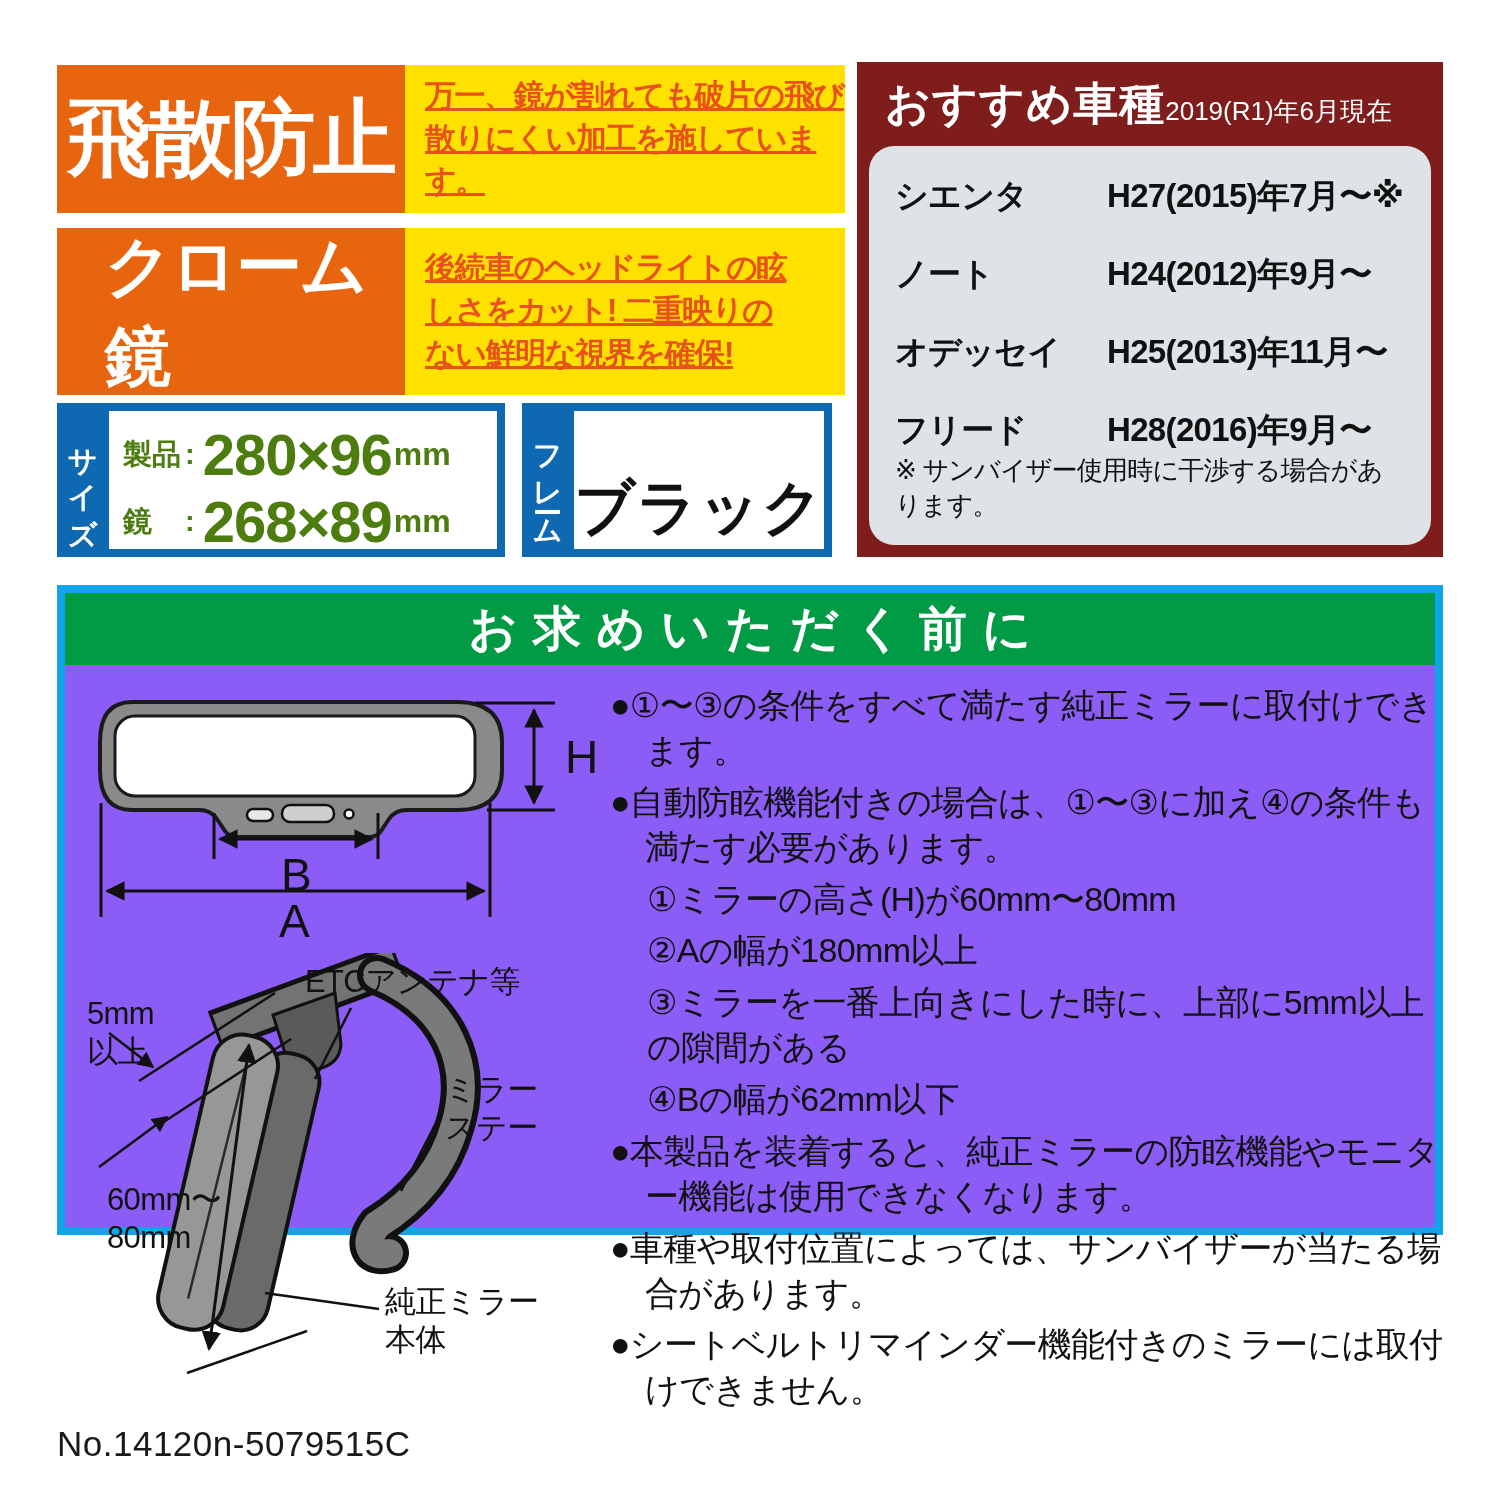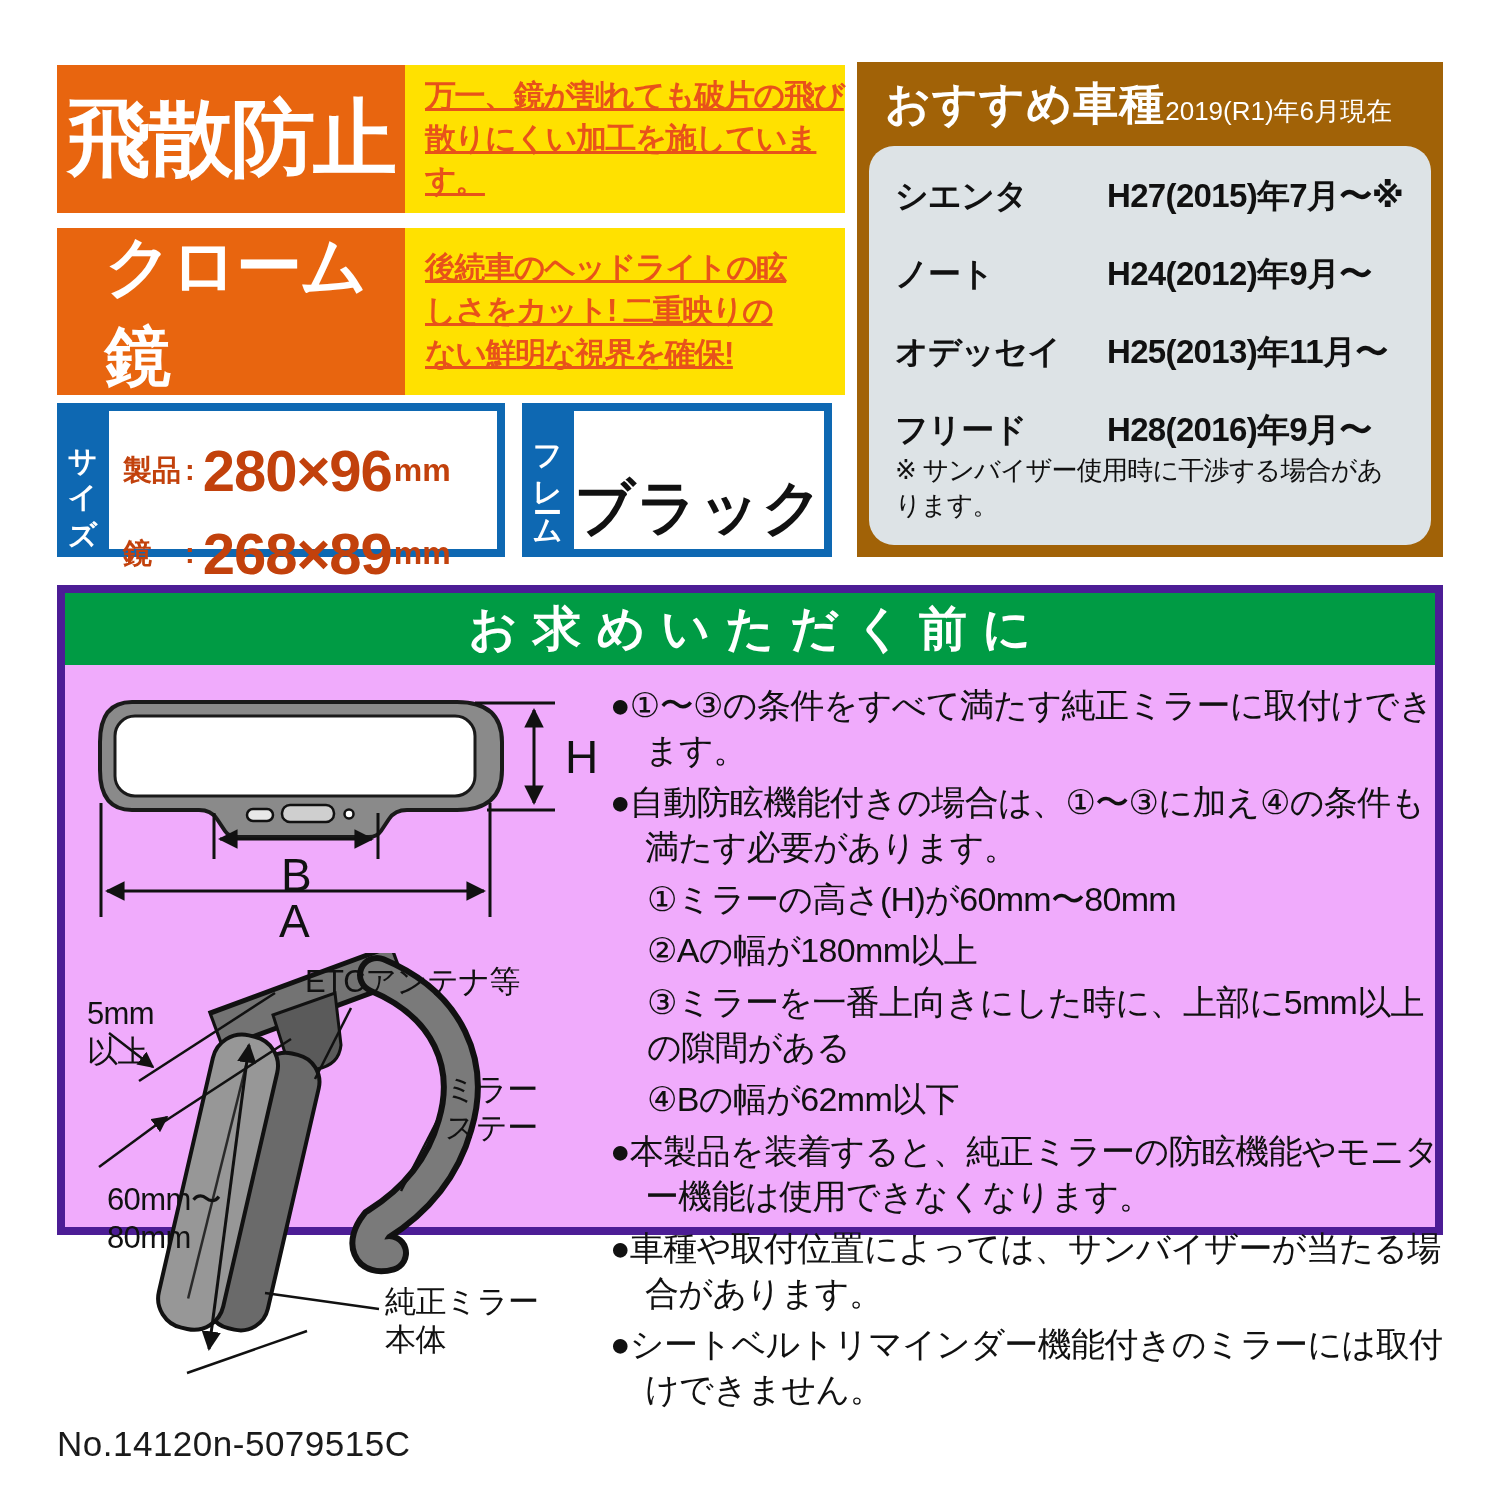--- a/index.html
+++ b/index.html
@@ -19,43 +19,43 @@
                   display:flex; align-items:center; padding-left:20px; white-space:pre-line;text-decoration:underline; }
 
   
   .blue-box { position:absolute; background:#0E68B2; display:flex; padding:8px 8px 8px 0; }
   .size-box  { top:403px; left:57px;  width:448px; height:154px; }
   .frame-box { top:403px; left:522px; width:310px; height:154px; }
   .vstrip { width:52px; color:#fff; font-weight:bold; display:flex; align-items:center; justify-content:center;
             writing-mode:vertical-rl; font-size:29px; letter-spacing:2px; }
   .white-area { flex:1; background:#fff; }
   .size-rows { height:100%; display:flex; flex-direction:column; justify-content:space-around; padding:10px 6px 10px 14px; }
-  .size-row { display:flex; align-items:center; color:#c2410c;margin-top:16px; }
+  .size-row { display:flex; align-items:center; color:#4d7c0f; }
   .size-name { display:inline-block; width:62px; font-size:29px; font-weight:bold; }
   .size-colon { font-size:29px; font-weight:bold; margin-right:8px; }
   .size-value { font-size:58px; font-weight:bold; letter-spacing:-1px; }
   .size-unit { font-size:32px; font-weight:bold; margin-left:2px; }
   .frame-value-wrap { display:flex; align-items:flex-end; justify-content:center; height:100%; }
   .frame-value { font-size:60px; font-weight:bold; color:#111; letter-spacing:1px; }
 
   
-  .recommend { position:absolute; top:62px; left:857px; width:586px; height:495px; background:#a16207; }
+  .recommend { position:absolute; top:62px; left:857px; width:586px; height:495px; background:#7f1d1d; }
   .rec-header { height:84px; display:flex; align-items:center; padding-left:28px; }
   .rec-title { color:#fff; font-weight:bold; font-size:45px; letter-spacing:1px; }
   .rec-asof { color:#fff; font-size:26px; margin-top:14px;text-align:center; }
   .rec-panel { position:absolute; left:12px; right:12px; top:84px; bottom:12px; background:#DDE3E6;
                display:flex; flex-direction:column; justify-content:space-between; padding:28px 24px 22px 26px;border-radius:25px; }
   .rec-row { display:flex; align-items:baseline; }
   .rec-name { min-width:212px; font-size:33px; font-weight:bold; color:#111; letter-spacing:-0.02em; }
   .rec-date { font-size:33px; font-weight:bold; color:#111; letter-spacing:-0.02em; white-space:nowrap; }
   .rec-note { font-size:26px; color:#111; letter-spacing:-0.03em; }
 
   
   .info-box { position:absolute; top:585px; left:57px; width:1386px; height:650px;
-              border:8px solid #4c1d95; background:#f0abfc; }
+              border:8px solid #0ea5e9; background:#8b5cf6; }
   .info-header { height:72px; background:#009B44; color:#fff; font-weight:bold; font-size:48px;
                  letter-spacing:0.32em; text-indent:0.32em; display:flex; align-items:center; justify-content:center; }
   .front-wrap { position:absolute; left:22px; top:98px; width:545px; height:250px; }
   .side-wrap  { position:absolute; left:12px; top:360px; width:560px; height:450px; }
   .diagram-label { position:absolute; font-size:31px; color:#111; line-height:1.22; white-space:pre-line; letter-spacing:-0.02em; }
   .info-text { position:absolute; left:545px; top:85px; width:838px; }
   .info-item { font-size:34px; color:#111; line-height:1.32; letter-spacing:-0.02em; margin-bottom:7px; }
   .info-item.main { padding-left:35px; text-indent:-35px; margin-top:5px; }
   .info-item.sub  { padding-left:37px; margin-top:3px; }
 

